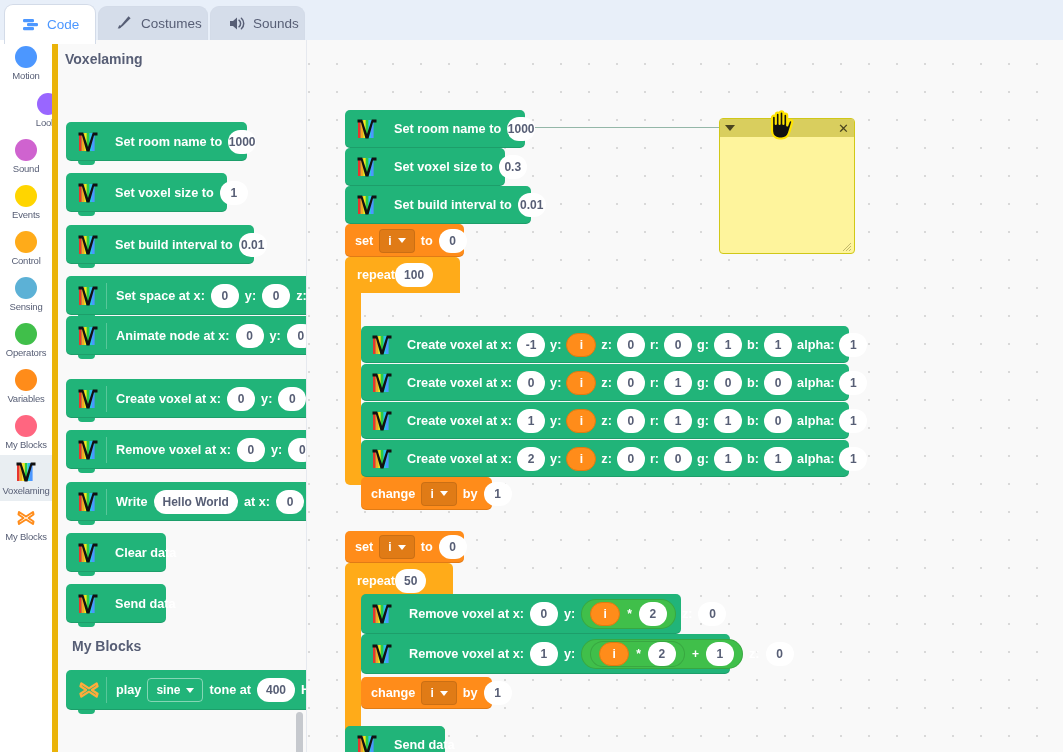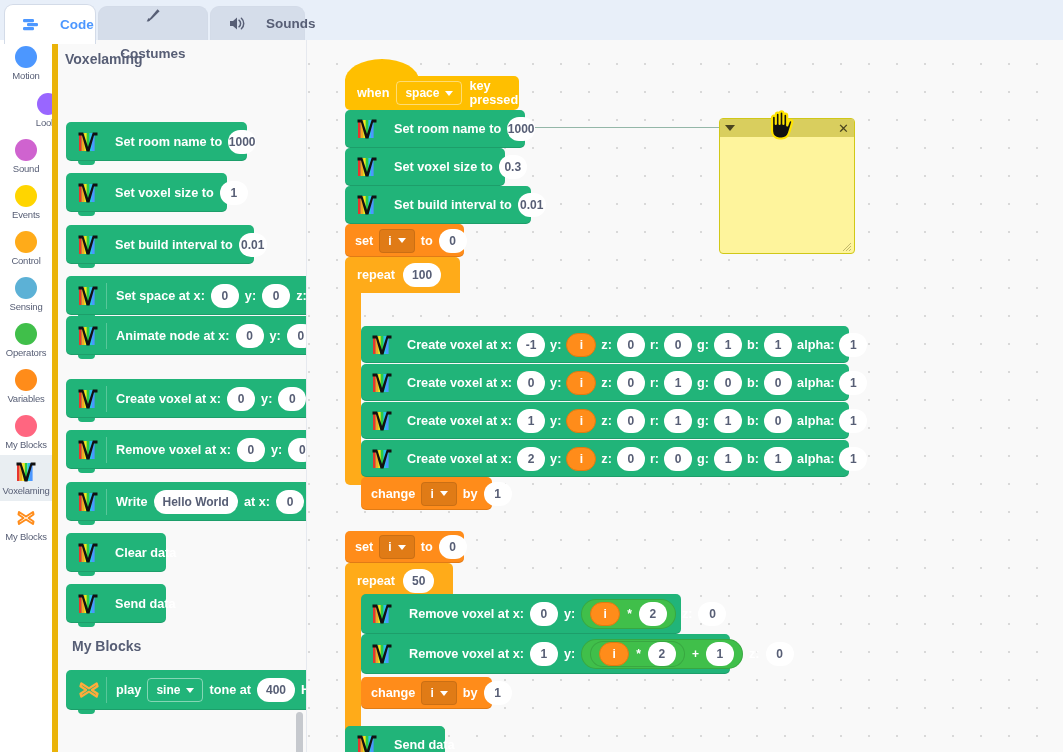--- a/index.html
+++ b/index.html
@@ -10,23 +10,23 @@
     font-size:12px;
     color:#575E75;
   }
   #app { position:relative; width:1063px; height:752px; }
 
   
   .tabbar { position:absolute; top:0; left:0; width:1063px; height:40px; background:#E8EFF9; }
   .tab {
     position:absolute; top:4px; height:36px;
     border-top-left-radius:9px; border-top-right-radius:9px;
-    display:flex; align-items:center; gap:20px;
+    display:flex; align-items:center; gap:7px;
     padding:0 16px; cursor:pointer; user-select:none;
-    font-size:13.5px; font-weight:bold; color:#575E75;
+    font-size:13.5px; font-weight:normal; color:#575E75;
     border:1px solid #d3dbe8; border-bottom:none;
   }
   .tab.active { background:#FFFFFF; color:#4C97FF; height:40px; top:4px; z-index:3; }
   .tab.inactive { background:#D5DDEA; z-index:2; }
   .tab .tabicon { width:19px; height:19px; display:flex; align-items:center; justify-content:center; }
 
   
   .workspace { position:absolute; top:40px; left:0; width:1063px; height:712px; background:#fff; }
 
   
@@ -105,21 +105,21 @@
     color:#fff; font-weight:bold; font-size:12.7px; padding:0 12px;
   }
   .hat .cap {
     position:absolute; top:-17px; left:0; width:74px; height:22px;
     background:#FFBF00; border-top-left-radius:38px 22px; border-top-right-radius:38px 22px;
   }
 
   
   .cblk { position:absolute; }
   .cblk .top { background:#FFAB19; border-top-left-radius:5px; border-top-right-radius:5px;
-               height:36px; display:flex; align-items:center; gap:8px; padding:0 12px;
+               height:36px; display:flex; align-items:center; padding:0 12px;
                color:#fff; font-weight:bold; font-size:12.7px; }
   .cblk .arm { background:#FFAB19; width:16px; }
   .cblk .bot { background:#FFAB19; height:26px; border-bottom-left-radius:5px; border-bottom-right-radius:5px;
                display:flex; align-items:center; justify-content:flex-end; padding-right:14px; }
   .loopicon { color:#fff; font-size:15px; font-weight:bold; }
 
   
   .comment {
     position:absolute; background:#FEF49C; border:1px solid #D0C818;
     border-radius:4px; width:136px;
@@ -155,21 +155,21 @@
       <span class="tabicon">
         <svg width="19" height="19" viewBox="0 0 19 19">
           <rect x="2" y="4" width="11" height="3.2" rx="1.2" fill="#4C97FF"></rect>
           <rect x="6" y="8" width="11" height="3.2" rx="1.2" fill="#4C97FF"></rect>
           <rect x="2" y="12" width="11" height="3.2" rx="1.2" fill="#4C97FF"></rect>
         </svg>
       </span>
       <span>Code</span>
     </div>
 
-    <div class="tab inactive" style="left:98px;width:110px;top:6px;height:34px;flex-direction:column;">
+    <div class="tab inactive" style="left:98px;width:110px;top:6px;height:34px;">
       <span class="tabicon">
         <svg width="19" height="19" viewBox="0 0 19 19">
           <path d="M13.5 2.2 L15.6 4.3 L7.8 12.1 L5.2 13.8 L6.2 10.9 Z" fill="#575E75"></path>
           <path d="M5.0 14.2 c-1.1 .6 -2.2 .3 -2.6 -.1 .8 -.2 1.1-.9 1.3-1.7 .2-.8 1-1.3 1.8-1.0 .9 .3 1.0 1.3 .5 2.0 z" fill="#575E75"></path>
         </svg>
       </span>
       <span>Costumes</span>
     </div>
 
     <div class="tab inactive" style="left:210px;width:95px;top:6px;height:34px;">
@@ -471,29 +471,20 @@
         </div>
 
       </div>
       <div class="pal-scroll" style="top:672px;height:56px;"></div>
     </div>
 
     <div class="canvas">
 
       <div class="connector" style="left:175px;top:87px;width:238px;"></div>
 
-      <div class="hat" style="left:38px;top:36px;width:174px;">
-        <span class="cap"></span>
-        <span>when</span>
-        <span class="drop outline">
-          <span>space</span>
-          <span class="caret"></span>
-        </span>
-        <span>key pressed</span>
-      </div>
 
       <div class="blk green" style="left:38px;top:70px;width:180px;height:38px;">
         <span class="vicon">
           <svg width="22" height="24" viewBox="0 0 22 24">
             <rect x="2" y="3" width="2.6" height="18" fill="#E8352E"></rect>
               <rect x="4.6" y="3" width="2.6" height="18" fill="#F5A623"></rect>
             <rect x="7.2" y="3" width="2.6" height="18" fill="#F8E71C"></rect>
               <rect x="9.8" y="3" width="2.6" height="18" fill="#2ECC40"></rect>
             <rect x="12.4" y="3" width="2.6" height="18" fill="#29C3E8"></rect>
               <rect x="15" y="3" width="2.6" height="18" fill="#4C97FF"></rect>

